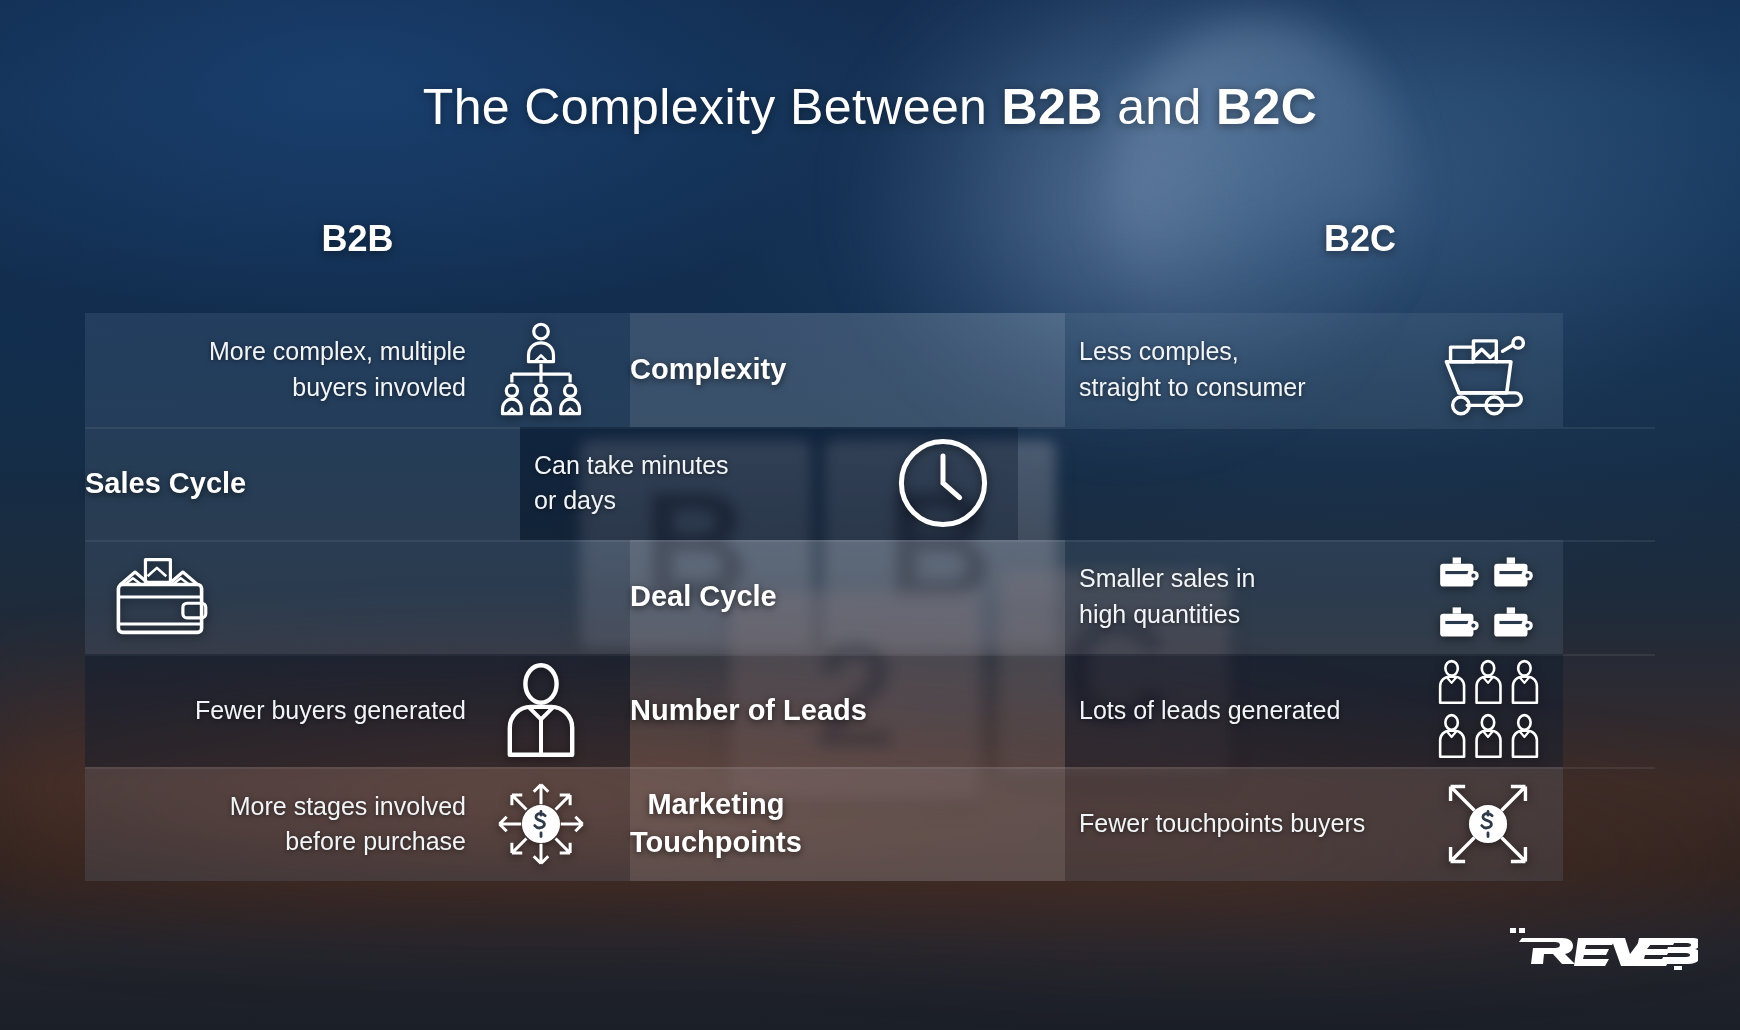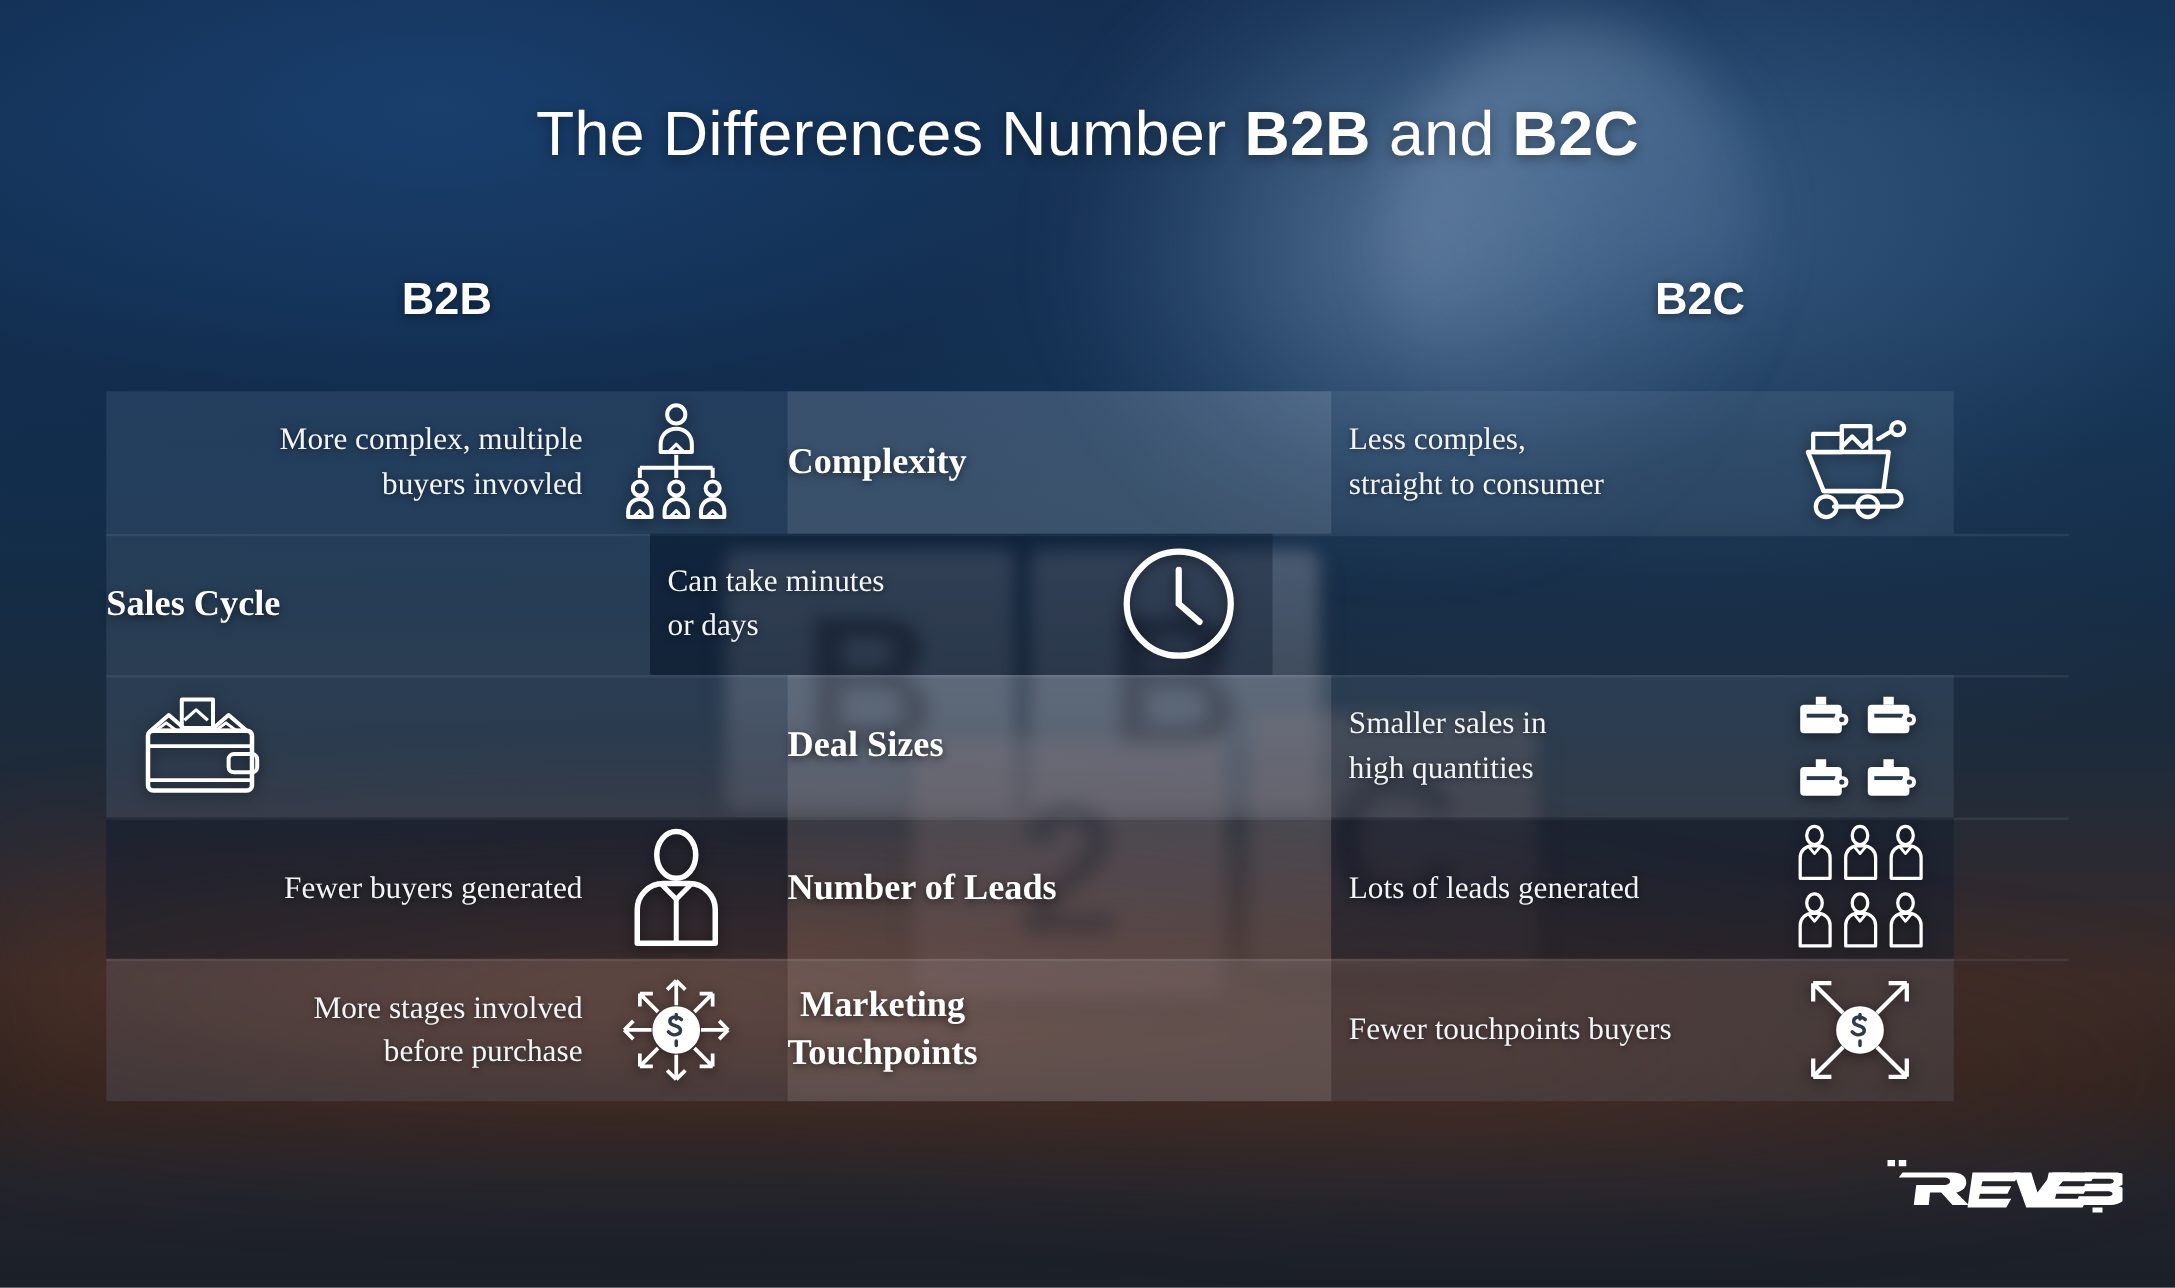--- a/index.html
+++ b/index.html
@@ -108,21 +108,20 @@
 
   
   .table {
     position: absolute;
     left: 85px;
     top: 313px;
     width: 1570px;
     height: 568px;
     display: flex;
     flex-direction: column;
-    font-family: Liberation Serif, serif;
   }
   .row {
     flex: 1;
     display: flex;
     position: relative;
   }
   .row + .row::before {
     content: "";
     position: absolute; left: 0; right: 0; top: 0; height: 2px;
     background: rgba(255,255,255,0.07);
@@ -198,21 +197,21 @@
   <div class="bg-finger"></div>
 
   <div class="bg-keys">
     <div class="key k1">B</div>
     <div class="key k2">B</div>
     <div class="key k3">2</div>
     <div class="key k4">C</div>
   </div>
 
   <div class="title">
-    <span>The Differences Number </span><b>B2B</b><span> and </span><b>B2C</b>
+    <span>The Complexity Between </span><b>B2B</b><span> and </span><b>B2C</b>
   </div>
 
   <div class="col-head left">B2B</div>
   <div class="col-head right">B2C</div>
 
   <div class="table">
 
     <div class="row">
       <div class="cell cell-left">
         <div class="txt">More complex, multiple<br>buyers invovled</div>
@@ -281,21 +280,21 @@
             <path d="M58 38l14-12 14 12z"></path>
             <path d="M62 38l8-6 8 6" stroke-width="2.4"></path>
             <rect x="10" y="38" width="80" height="46" rx="4" stroke-width="3.6"></rect>
             <path d="M10 50h80" stroke-width="3"></path>
             <path d="M10 76h80" stroke-width="3"></path>
             <rect x="72" y="56" width="22" height="14" rx="4"></rect>
           </svg>
         </div>
       </div>
       <div class="cell cell-mid">
-        <div class="mid-label">Deal Sizes</div>
+        <div class="mid-label">Deal Cycle</div>
       </div>
       <div class="cell cell-right">
         <div class="txt">Smaller sales in<br>high quantities</div>
         <div class="icon-box">
           <svg viewBox="0 0 100 100" fill="none" stroke="#fff" stroke-width="2.6" stroke-linejoin="round">
             <g>
               <path d="M16 12h8v6h-8z" fill="#fff" stroke="none"></path>
               <rect x="4" y="18" width="32" height="22" rx="3" fill="#fff" stroke="none"></rect>
               <rect x="9" y="25" width="22" height="3" fill="#2a3a4e" stroke="none"></rect>
               <rect x="30" y="25" width="11" height="9" rx="4" fill="#fff" stroke="none"></rect>

